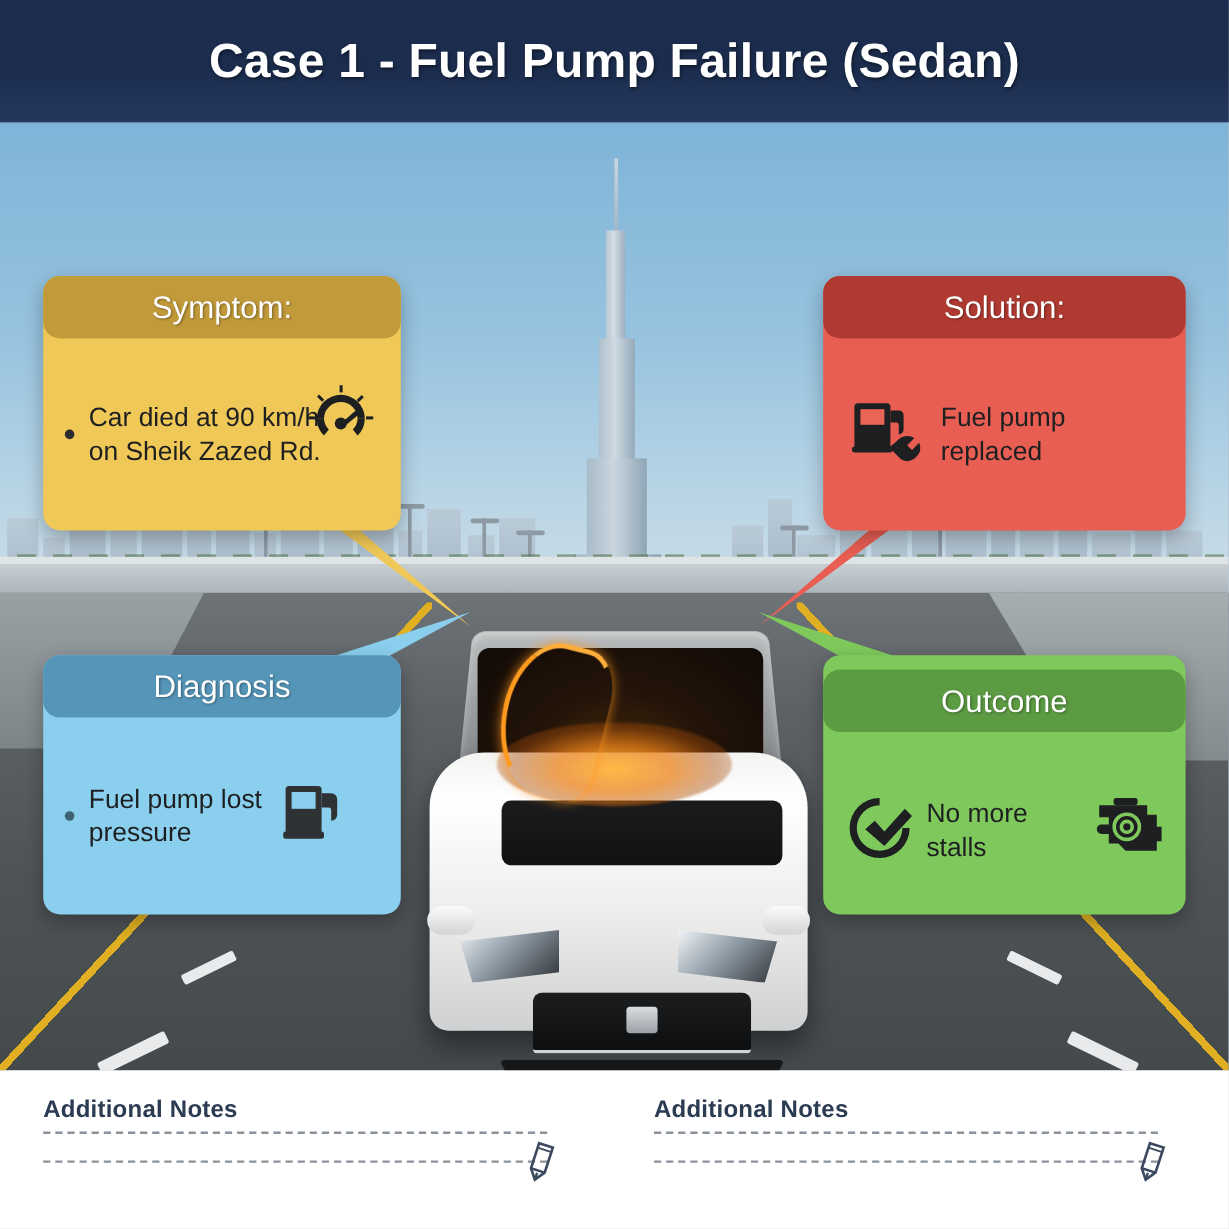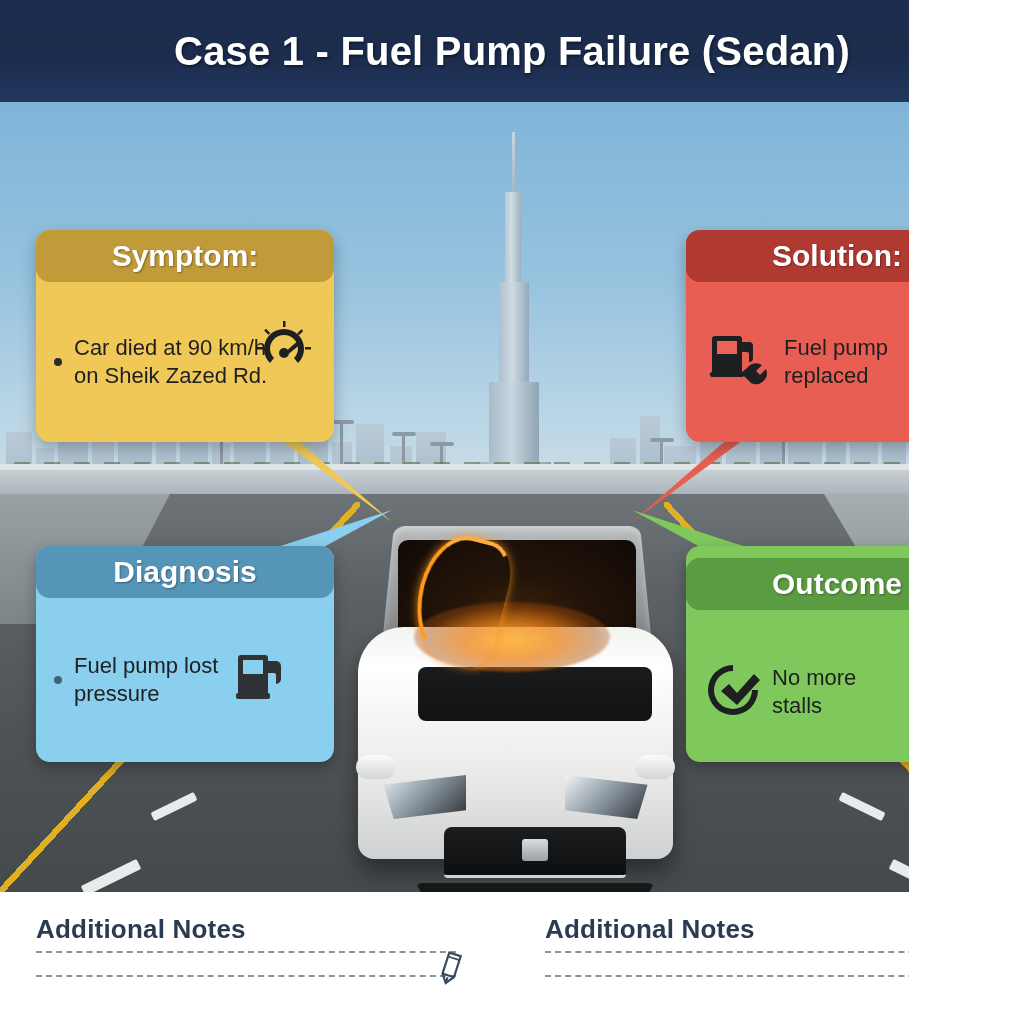--- a/index.html
+++ b/index.html
@@ -9,21 +9,21 @@
   }
   body {
     width: 1024px;
     height: 1024px;
     font-family: "Liberation Sans", sans-serif;
     overflow: hidden;
   }
 
   #page {
     position: relative;
-    width: 909px;
+    width: 1024px;
     height: 1024px;
     overflow: hidden;
     background: #a3a3a3;
   }
 
   
   .header-bar {
     position: absolute;
     left: 0; top: 0;
     width: 1024px;
@@ -285,22 +285,22 @@
   }
   .callout .cap {
     height: 52px;
     border-radius: 14px;
     display: flex;
     align-items: center;
     justify-content: center;
   }
   .callout .cap-title {
     color: #ffffff;
-    font-size: 30px;
-    font-weight: bold;
+    font-size: 26px;
+    font-weight: normal;
     text-shadow: 1px 1px 2px rgba(0,0,0,0.35);
   }
   .callout .cbody {
     display: flex;
     align-items: center;
     padding: 0 18px;
   }
   .c-text {
     font-size: 22px;
     color: #1d1f21;
@@ -356,21 +356,21 @@
     z-index: 30;
   }
   .note-block {
     position: absolute;
     top: 22px;
     width: 420px;
   }
   .note-block.left  { left: 36px; }
   .note-block.right { left: 545px; }
   .note-label {
-    font-size: 26px;
+    font-size: 20px;
     color: #2B3B52;
     font-weight: 600;
     letter-spacing: 0.2px;
     margin-bottom: 6px;
   }
   .note-line {
     height: 0;
     border-top: 2px dashed #8a929b;
     margin-top: 22px;
   }

